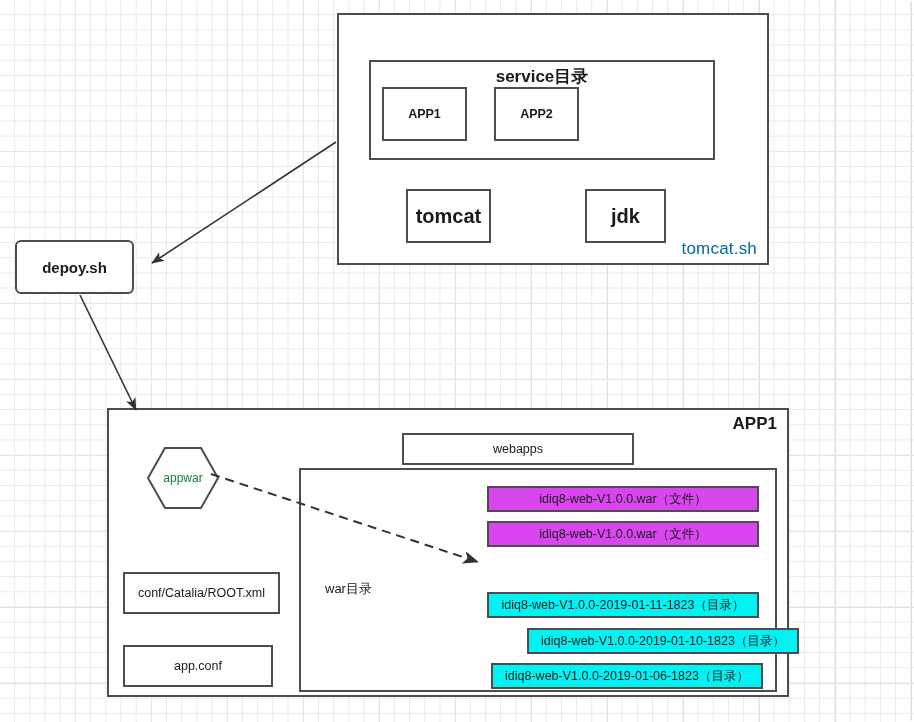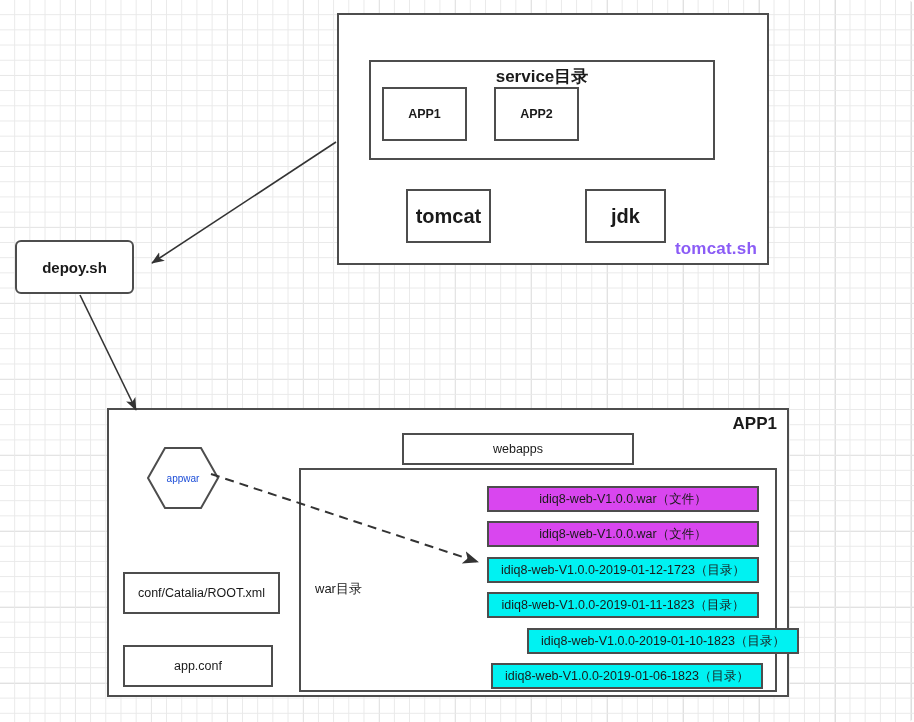--- a/index.html
+++ b/index.html
@@ -49,22 +49,22 @@
   
   #tomcatsh-group {
     left: 337px; top: 13px; width: 432px; height: 252px;
     border: 2px solid #4d4d4d;
     display: block;
   }
   #tomcatsh-label {
     position: absolute;
     right: 10px; bottom: 4px;
     font-size: 17px;
-    font-weight: bold;
-    color: #8b5cf6;
+    font-weight: normal;
+    color: #0369a1;
     letter-spacing: .2px;
   }
 
   #service-group {
     left: 30px; top: 45px; width: 346px; height: 100px;
     display: block;
   }
   #service-label {
     position: absolute;
     left: 0; right: 0; top: 3px;
@@ -113,36 +113,36 @@
     position: absolute;
     left: 37px; top: 36px;
     width: 74px; height: 64px;
   }
   #appwar-hex svg { display: block; }
   #appwar-text {
     position: absolute;
     left: 37px; top: 36px;
     width: 74px; height: 64px;
     display: flex; align-items: center; justify-content: center;
-    font-size: 10px;
-    color: #1d4ed8;
+    font-size: 12px;
+    color: #15803d;
   }
 
   #webapps-box {
     left: 293px; top: 23px; width: 232px; height: 32px;
     font-size: 12.5px;
   }
 
   #war-group {
     left: 190px; top: 58px; width: 478px; height: 224px;
     display: block;
   }
   #war-label {
     position: absolute;
-    left: 14px; top: 110px;
+    left: 24px; top: 110px;
     font-size: 13px;
   }
 
   .war-row {
     position: absolute;
     height: 26px;
     font-size: 12.5px;
     box-sizing: border-box;
     border: 2px solid #4d4d4d;
     display: flex;
@@ -215,23 +215,20 @@
     </div>
 
     <div class="box" id="war-group">
       <div id="war-label">war目录</div>
 
       <div class="war-row" style="left:186px; top:16px; width:272px;">
         <span>idiq8-web-V1.0.0.war（文件）</span>
       </div>
       <div class="war-row" style="left:186px; top:51px; width:272px;">
         <span>idiq8-web-V1.0.0.war（文件）</span>
-      </div>
-      <div class="war-row dir" style="left:186px; top:87px; width:272px;">
-        <span>idiq8-web-V1.0.0-2019-01-12-1723（目录）</span>
       </div>
       <div class="war-row dir" style="left:186px; top:122px; width:272px;align-items:center;">
         <span>idiq8-web-V1.0.0-2019-01-11-1823（目录）</span>
       </div>
       <div class="war-row dir" style="left:190px; top:158px; width:272px;margin-left:36px;">
         <span>idiq8-web-V1.0.0-2019-01-10-1823（目录）</span>
       </div>
       <div class="war-row dir" style="left:190px; top:193px; width:272px;">
         <span>idiq8-web-V1.0.0-2019-01-06-1823（目录）</span>
       </div>

